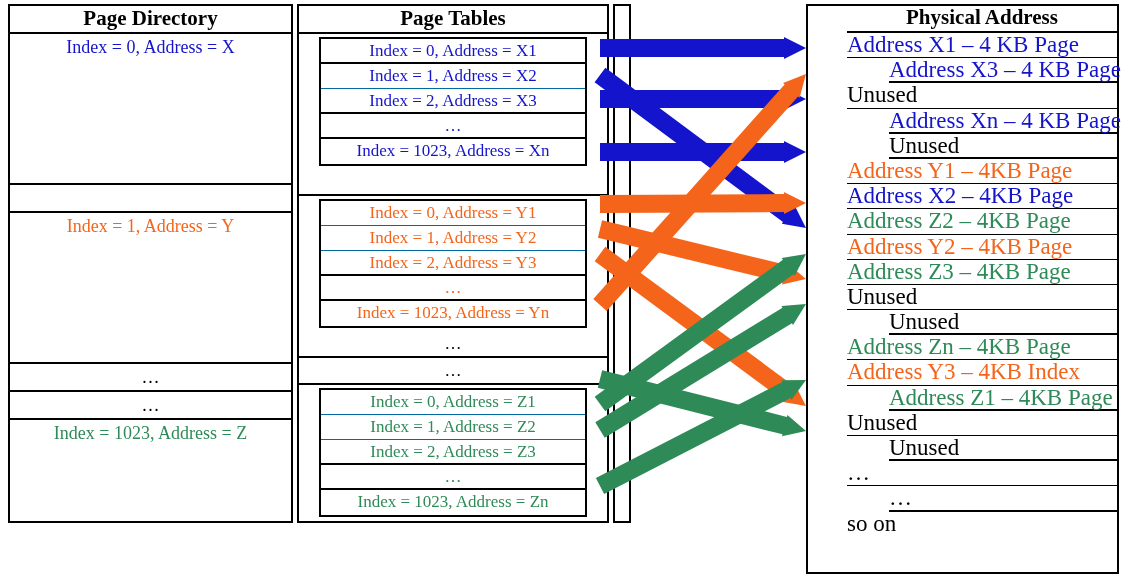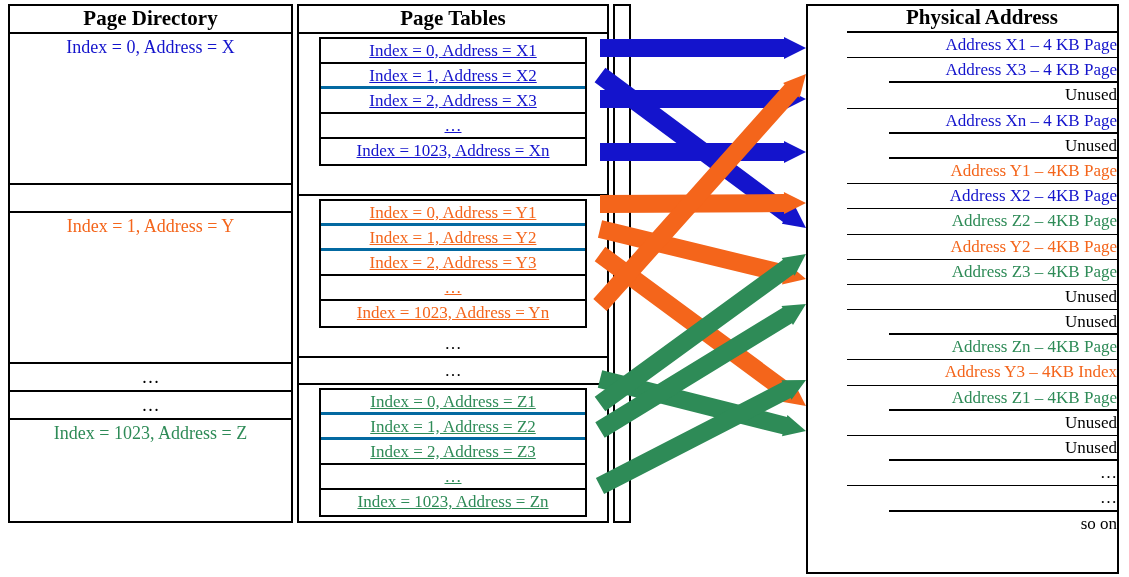--- a/index.html
+++ b/index.html
@@ -18,38 +18,38 @@
   #pdir .drow{box-sizing:border-box;width:100%;text-align:center;font-size:18px;
               white-space:nowrap;border-bottom:2px solid #000;padding-top:3px;}
   #pdir .drow.tall{height:151px;}
   #pdir .drow.short{height:28px;}
   #pdir .drow.tail{border-bottom:none;}
 
   
   #ptbl{left:297px;top:4px;width:312px;height:519px;}
   #ptbl .hdr{height:28px;line-height:24px;}
   .ptgroup{box-sizing:border-box;position:relative;margin:0 20px;
-           border:2px solid #000;background:#fff;text-decoration:underline;}
+           border:2px solid #000;background:#fff;}
   .ptrow{box-sizing:border-box;height:25px;line-height:23px;text-align:center;
-         font-size:17px;border-bottom:3px solid #0369a1;white-space:nowrap;}
+         font-size:17px;border-bottom:1px solid #0369a1;white-space:nowrap;}
   .ptrow.b2{border-bottom:2px solid #000;}
   .ptrow.lastr{border-bottom:none;}
   .ptspacer{box-sizing:border-box;height:27px;line-height:25px;text-align:center;
             font-size:17px;color:#000;border-bottom:2px solid #000;}
   .ptpad{height:3px;}
 
   
   #lane{left:613px;top:4px;width:18px;height:519px;border:2px solid #000;
         box-sizing:border-box;background:#fff;}
 
   
   #pa{left:806px;top:4px;width:313px;height:570px;padding-left:39px;}
   #pa .hdr{height:27px;line-height:23px;}
-  #pa .parow{box-sizing:border-box;height:25.2px;line-height:24px;text-align:right;
-             font-size:17px;white-space:nowrap;border-bottom:1px solid #000;}
+  #pa .parow{box-sizing:border-box;height:25.2px;line-height:24px;text-align:left;
+             font-size:23px;white-space:nowrap;border-bottom:1px solid #000;}
   #pa .parow.b2{border-bottom:2px solid #000;margin-left:42px;}
   #pa .parow.lastr{border-bottom:none;}
 
   
   #arrows{position:absolute;left:0;top:0;width:1129px;height:577px;pointer-events:none;}
 </style>
 </head>
 <body>
 
 <div id="stage">

